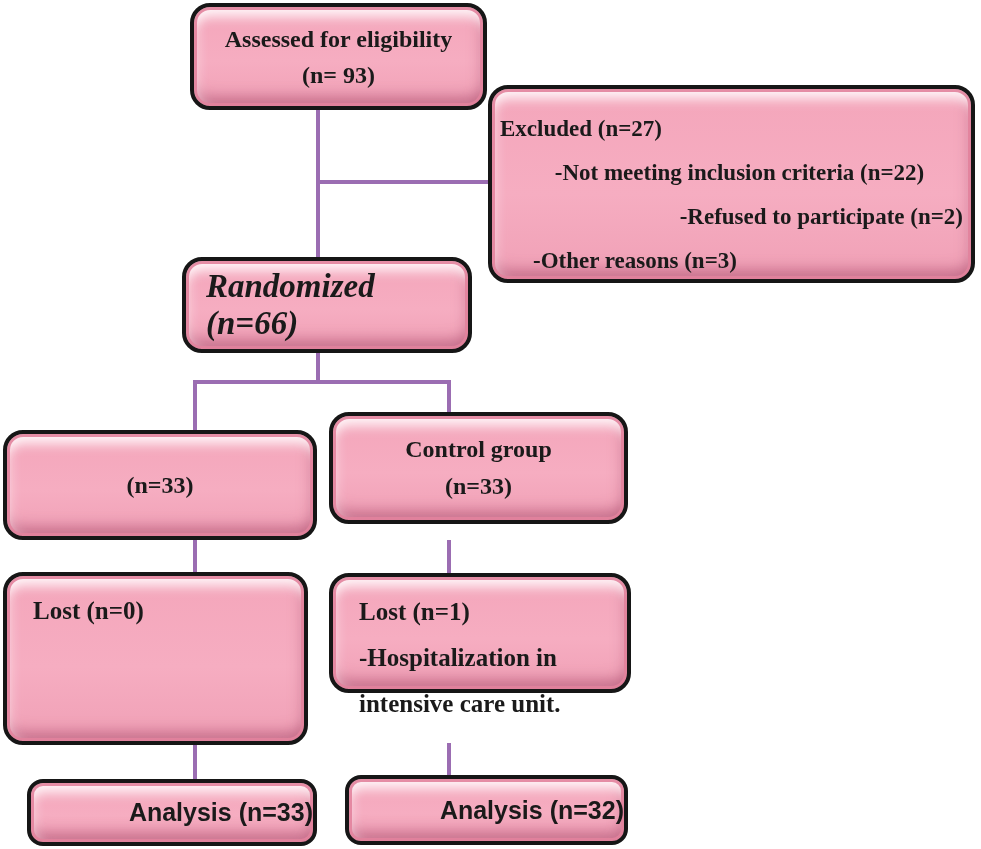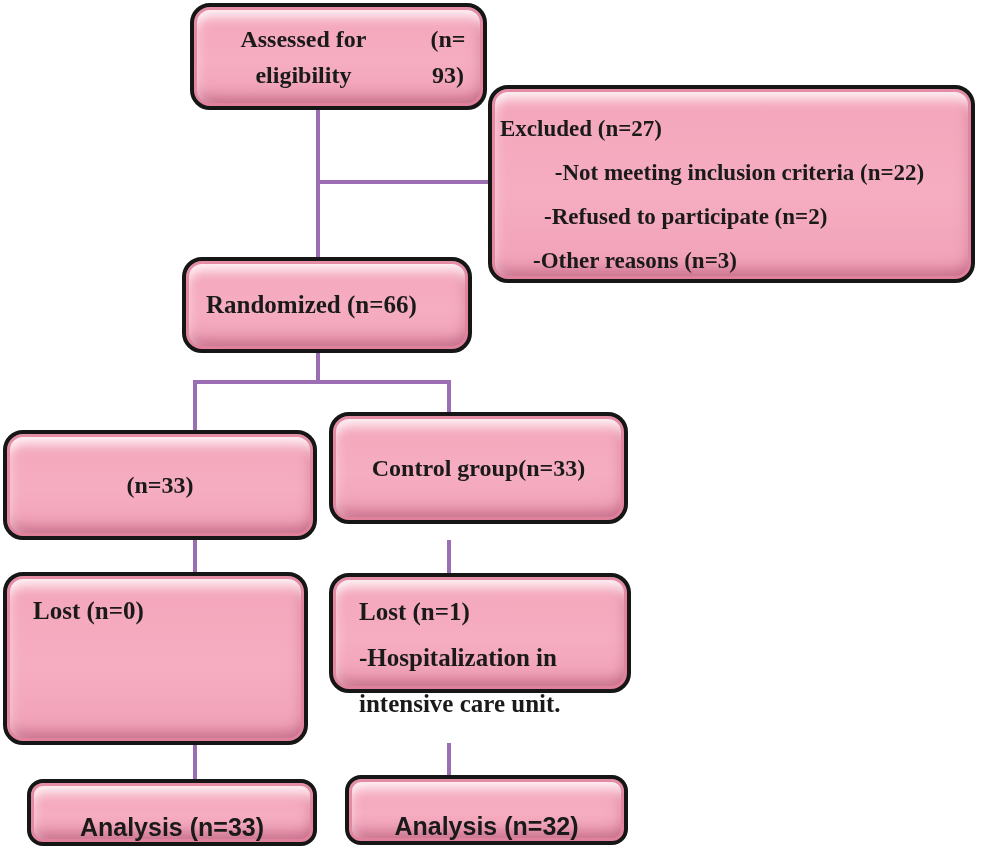--- a/index.html
+++ b/index.html
@@ -49,37 +49,37 @@
   #box-randomized     { left:182px; top:257px; width:290px; height:96px;  }
   #box-intervention   { left:3px;   top:430px; width:314px; height:110px; }
   #box-control        { left:329px; top:412px; width:299px; height:112px; }
   #box-lost-left      { left:3px;   top:572px; width:305px; height:173px; }
   #box-lost-right     { left:329px; top:573px; width:302px; height:120px; }
   #box-analysis-left  { left:27px;  top:779px; width:290px; height:67px;  }
   #box-analysis-right { left:345px; top:775px; width:283px; height:70px;  }
 
   .center-col {
     display: flex;
-    flex-direction: row;
+    flex-direction: column;
     justify-content: center;
     align-items: center;
     text-align: center;
   }
   .center-row {
     display: flex;
     align-items: center;
   }
 
   #box-assessed       { font-size: 24px; line-height: 36px; }
-  #box-randomized     { font-size: 25px; padding-left: 20px; }
+  #box-randomized     { font-size: 33px; padding-left: 20px; font-style: italic; }
   #box-intervention,
   #box-control        { font-size: 24px; line-height: 37px; }
   #box-excluded       { font-size: 23px; line-height: 44px; padding: 18px 8px 0 8px; }
   #box-excluded .sub-0 { margin-left: 16px; text-align: center; }
-  #box-excluded .sub-1 { margin-left: 44px; }
+  #box-excluded .sub-1 { margin-left: 24px; text-align: right; }
   #box-excluded .sub-2 { margin-left: 33px; }
   #box-lost-left,
   #box-lost-right     { font-size: 25px; line-height: 46px; padding: 12px 10px 0 26px; }
   #box-analysis-left,
   #box-analysis-right {
     font-size: 25px;
     font-family: "Liberation Sans", sans-serif;
     border-radius: 16px;
     align-items: flex-end;
   }

